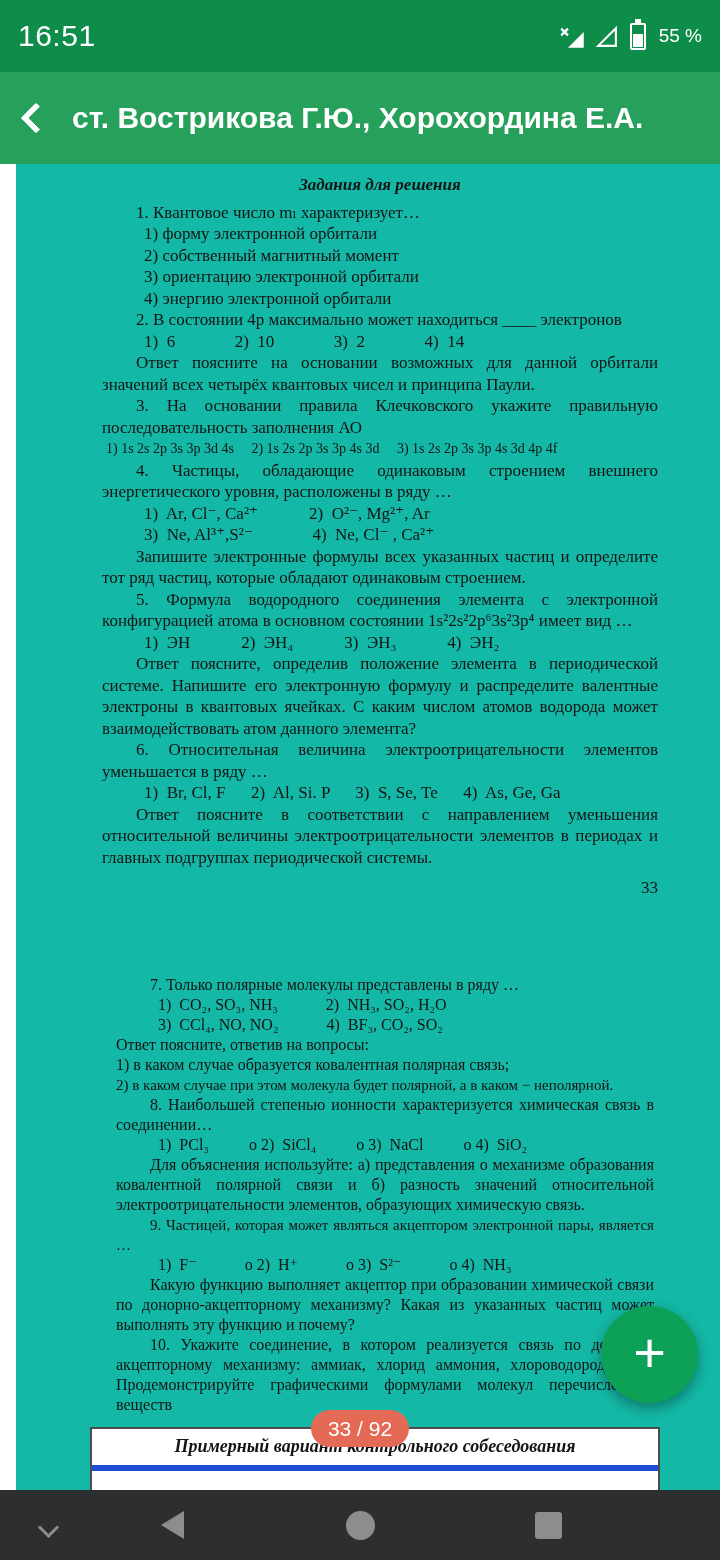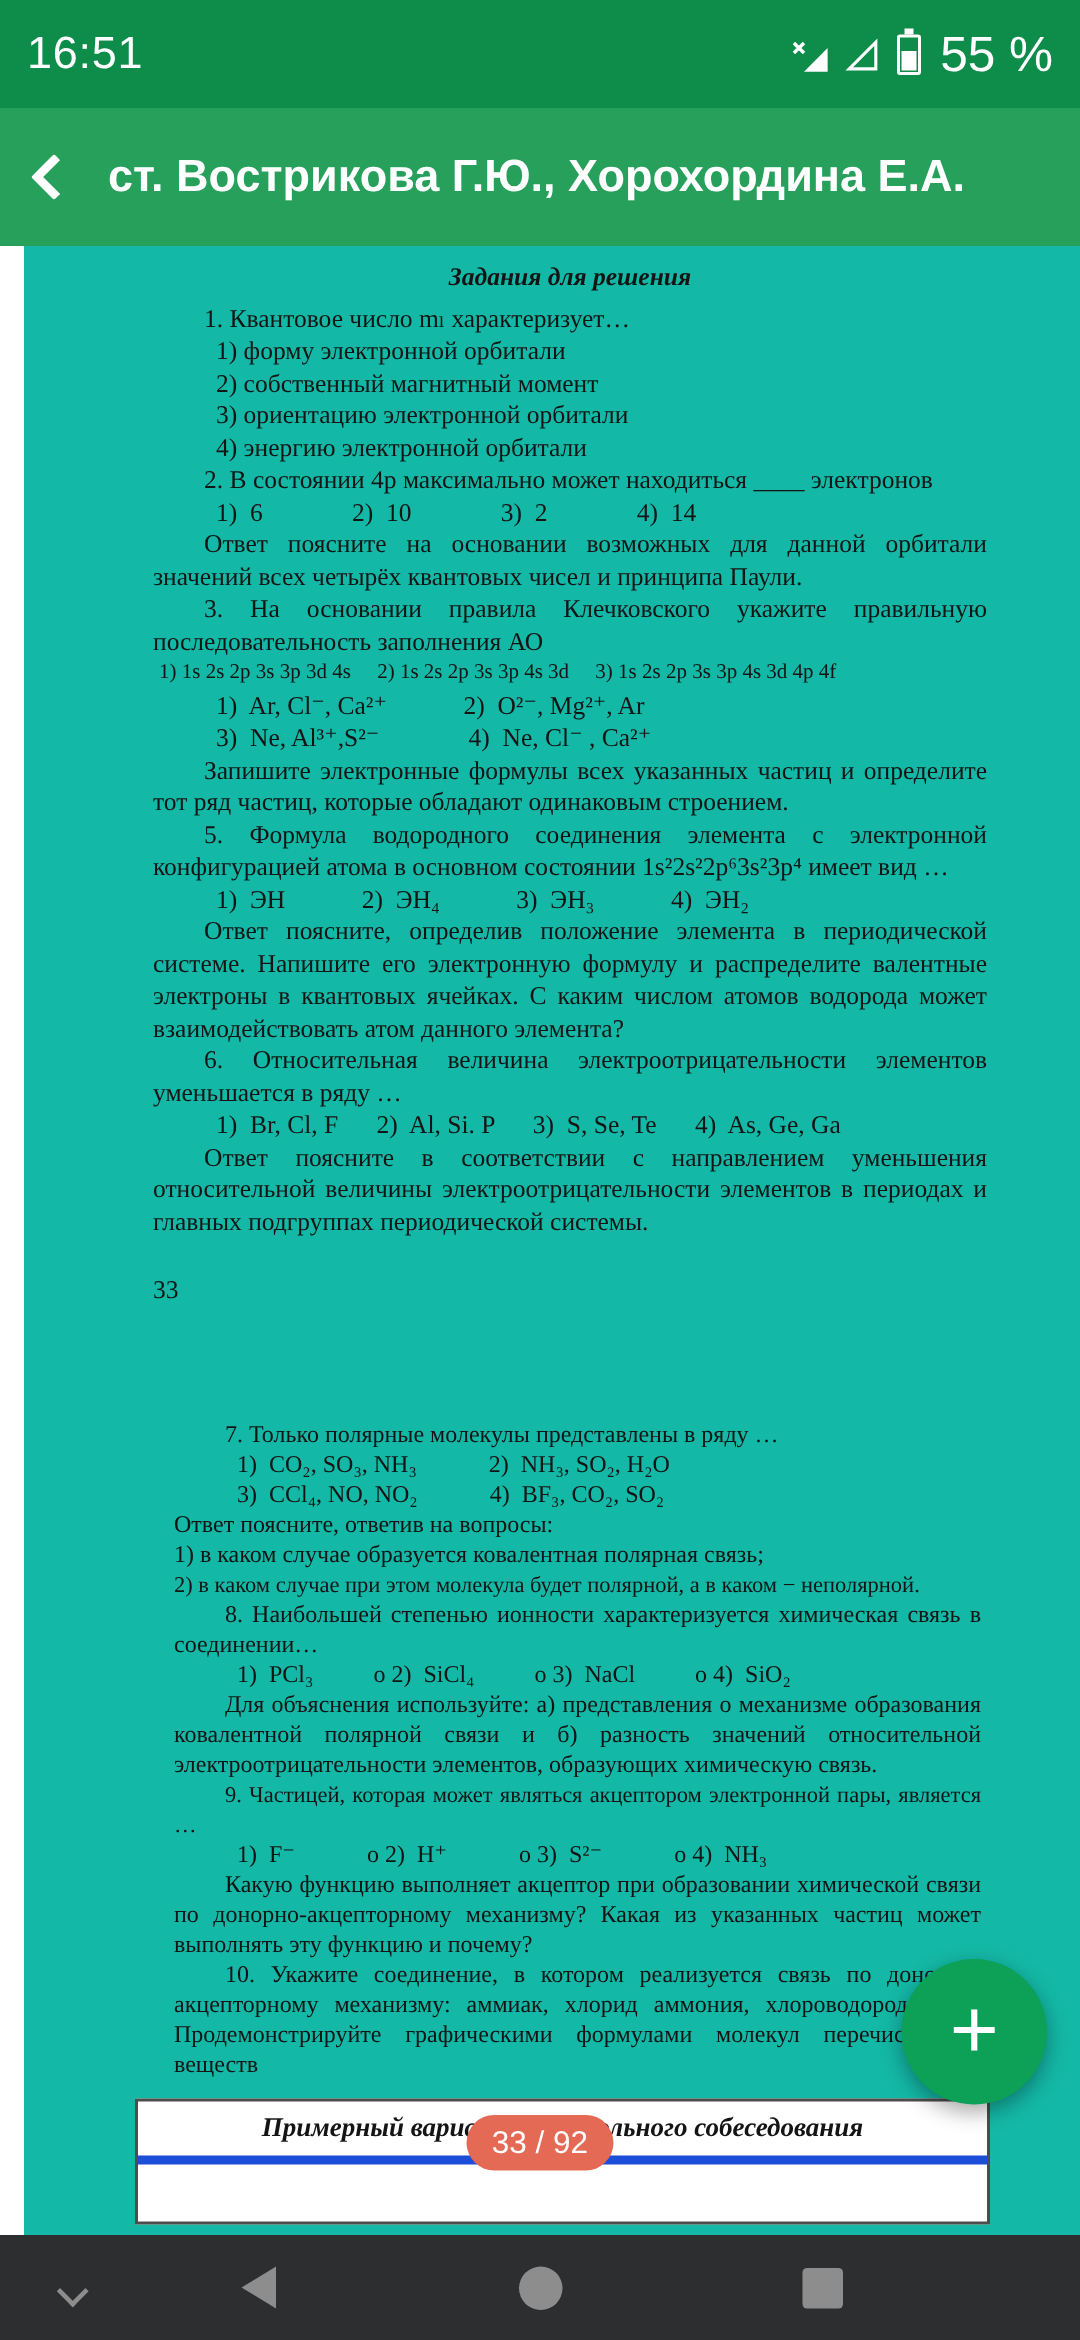--- a/index.html
+++ b/index.html
@@ -7,41 +7,41 @@
   .screen{position:relative;width:720px;height:1560px;background:#fff;overflow:hidden;}
 
   
   .status-bar{position:absolute;top:0;left:0;width:100%;height:72px;background:#0d8c4a;color:#fff;
     display:flex;align-items:center;justify-content:space-between;padding:0 18px;}
   .time{font-size:30px;letter-spacing:.5px;}
   .status-right{display:flex;align-items:center;gap:8px;}
   .batt{position:relative;width:16px;height:27px;border:2px solid #fff;border-radius:2px;margin-left:3px;}
   .batt::before{content:"";position:absolute;top:-6px;left:3px;width:6px;height:4px;background:#fff;}
   .batt-fill{position:absolute;left:1px;right:1px;bottom:1px;height:55%;background:#fff;}
-  .batt-pct{font-size:33px;margin-left:5px;}
+  .batt-pct{font-size:19px;margin-left:5px;}
 
   
   .app-bar{position:absolute;top:72px;left:0;width:100%;height:92px;background:#27a05c;display:flex;align-items:center;color:#fff;}
   .back-btn{width:72px;height:92px;display:flex;align-items:center;justify-content:center;background:none;border:none;cursor:pointer;}
   .back-chev{display:block;width:22px;height:22px;border-left:6px solid #fff;border-bottom:6px solid #fff;transform:rotate(45deg);border-radius:2px;}
   .app-title{font-size:30px;font-weight:bold;white-space:nowrap;overflow:hidden;flex:1;}
 
   
   .doc-area{position:absolute;top:164px;left:16px;width:100%;height:1326px;background:#14b8a6;overflow:hidden;
     font-family:"Liberation Serif","DejaVu Serif",serif;color:#141414;}
   .page1{padding:10px 78px 0 86px;font-size:17px;line-height:21.5px;}
   .page2{margin-top:76px;padding:0 82px 0 100px;font-size:16px;line-height:20px;}
   .h-center{text-align:center;font-weight:bold;font-style:italic;margin-bottom:6px;}
   .q,.para{text-indent:34px;text-align:justify;}
   .opt{padding-left:42px;}
   .row{padding-left:42px;white-space:pre;}
   .row.flush{padding-left:4px;}
   .tight{font-size:14px;}
   .cond{font-size:15px;}
-  .pagenum{text-align:left;margin-top:24px;}
+  .pagenum{text-align:right;margin-top:9px;}
   .page3-box{margin:12px 76px 0 74px;border:2px solid #4d4d4d;height:84px;background:#fff;}
   .p3-title{text-align:center;font-weight:bold;font-style:italic;font-size:18px;padding:7px 0 8px;border-bottom:6px solid #1d4ed8;}
 
   
   .pager-pill{position:absolute;top:1410px;left:50%;transform:translateX(-50%);min-width:98px;height:37px;
     background:#e56a55;color:#fff;font-family:"Liberation Sans",sans-serif;font-size:21px;
     display:flex;align-items:center;justify-content:center;border-radius:19px;padding:12px 16px;z-index:5;}
 
   
   .fab{position:absolute;top:1306px;right:22px;width:97px;height:97px;border-radius:50%;background:#0ca157;border:none;
@@ -94,20 +94,21 @@
       <div class="q">1. Квантовое число  mₗ  характеризует…</div>
       <div class="opt">1)  форму электронной орбитали</div>
       <div class="opt">2)  собственный магнитный момент</div>
       <div class="opt">3)  ориентацию электронной орбитали</div>
       <div class="opt">4)  энергию электронной орбитали</div>
       <div class="q">2. В состоянии  4р  максимально может находиться  ____  электронов</div>
       <div class="row">1)  6              2)  10              3)  2              4)  14</div>
       <div class="para">Ответ поясните на основании возможных для данной орбитали значений всех четырёх квантовых чисел и принципа Паули.</div>
       <div class="q">3. На основании правила Клечковского укажите правильную последовательность заполнения АО</div>
       <div class="row flush tight">1) 1s 2s 2p 3s 3p 3d 4s     2) 1s 2s 2p 3s 3p 4s 3d     3) 1s 2s 2p 3s 3p 4s 3d 4p 4f</div>
+      <div class="q">4. Частицы, обладающие одинаковым строением внешнего энергетического уровня, расположены в ряду …</div>
       <div class="row">1)  Ar, Cl⁻, Ca²⁺            2)  O²⁻, Mg²⁺, Ar</div>
       <div class="row">3)  Ne, Al³⁺,S²⁻              4)  Ne, Cl⁻ , Ca²⁺</div>
       <div class="para">Запишите электронные формулы всех указанных частиц и определите тот ряд частиц, которые обладают одинаковым строением.</div>
       <div class="q">5. Формула водородного соединения элемента с электронной конфигурацией атома в основном состоянии 1s²2s²2p⁶3s²3p⁴ имеет вид …</div>
       <div class="row">1)  ЭН            2)  ЭН₄            3)  ЭН₃            4)  ЭН₂</div>
       <div class="para">Ответ поясните, определив положение элемента в периодической системе. Напишите его электронную формулу и распределите валентные электроны в квантовых ячейках. С каким числом атомов водорода может взаимодействовать атом данного элемента?</div>
       <div class="q">6. Относительная величина электроотрицательности элементов уменьшается в ряду …</div>
       <div class="row">1)  Br, Cl, F      2)  Al, Si. P      3)  S, Se, Te      4)  As, Ge, Ga</div>
       <div class="para">Ответ поясните в соответствии с направлением уменьшения относительной величины электроотрицательности элементов в периодах и главных подгруппах периодической системы.</div>
       <div class="pagenum">33</div>

